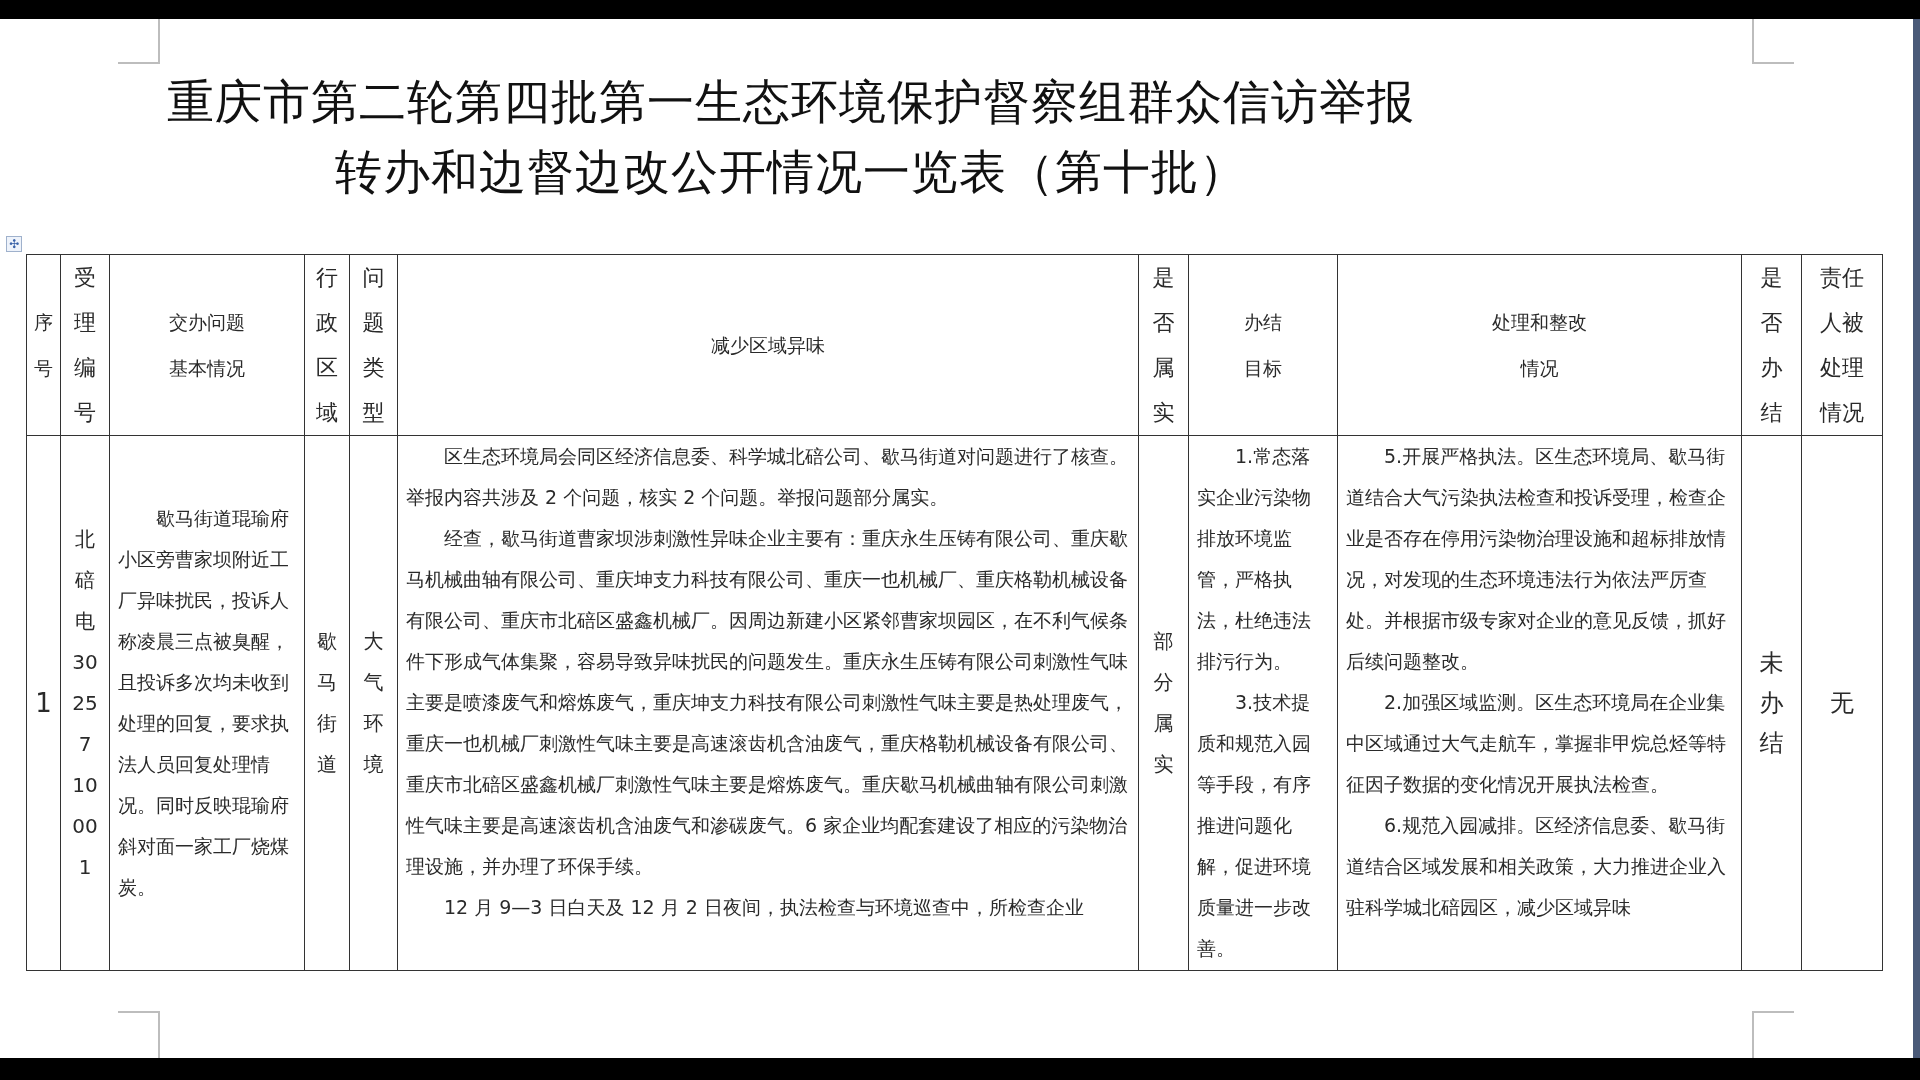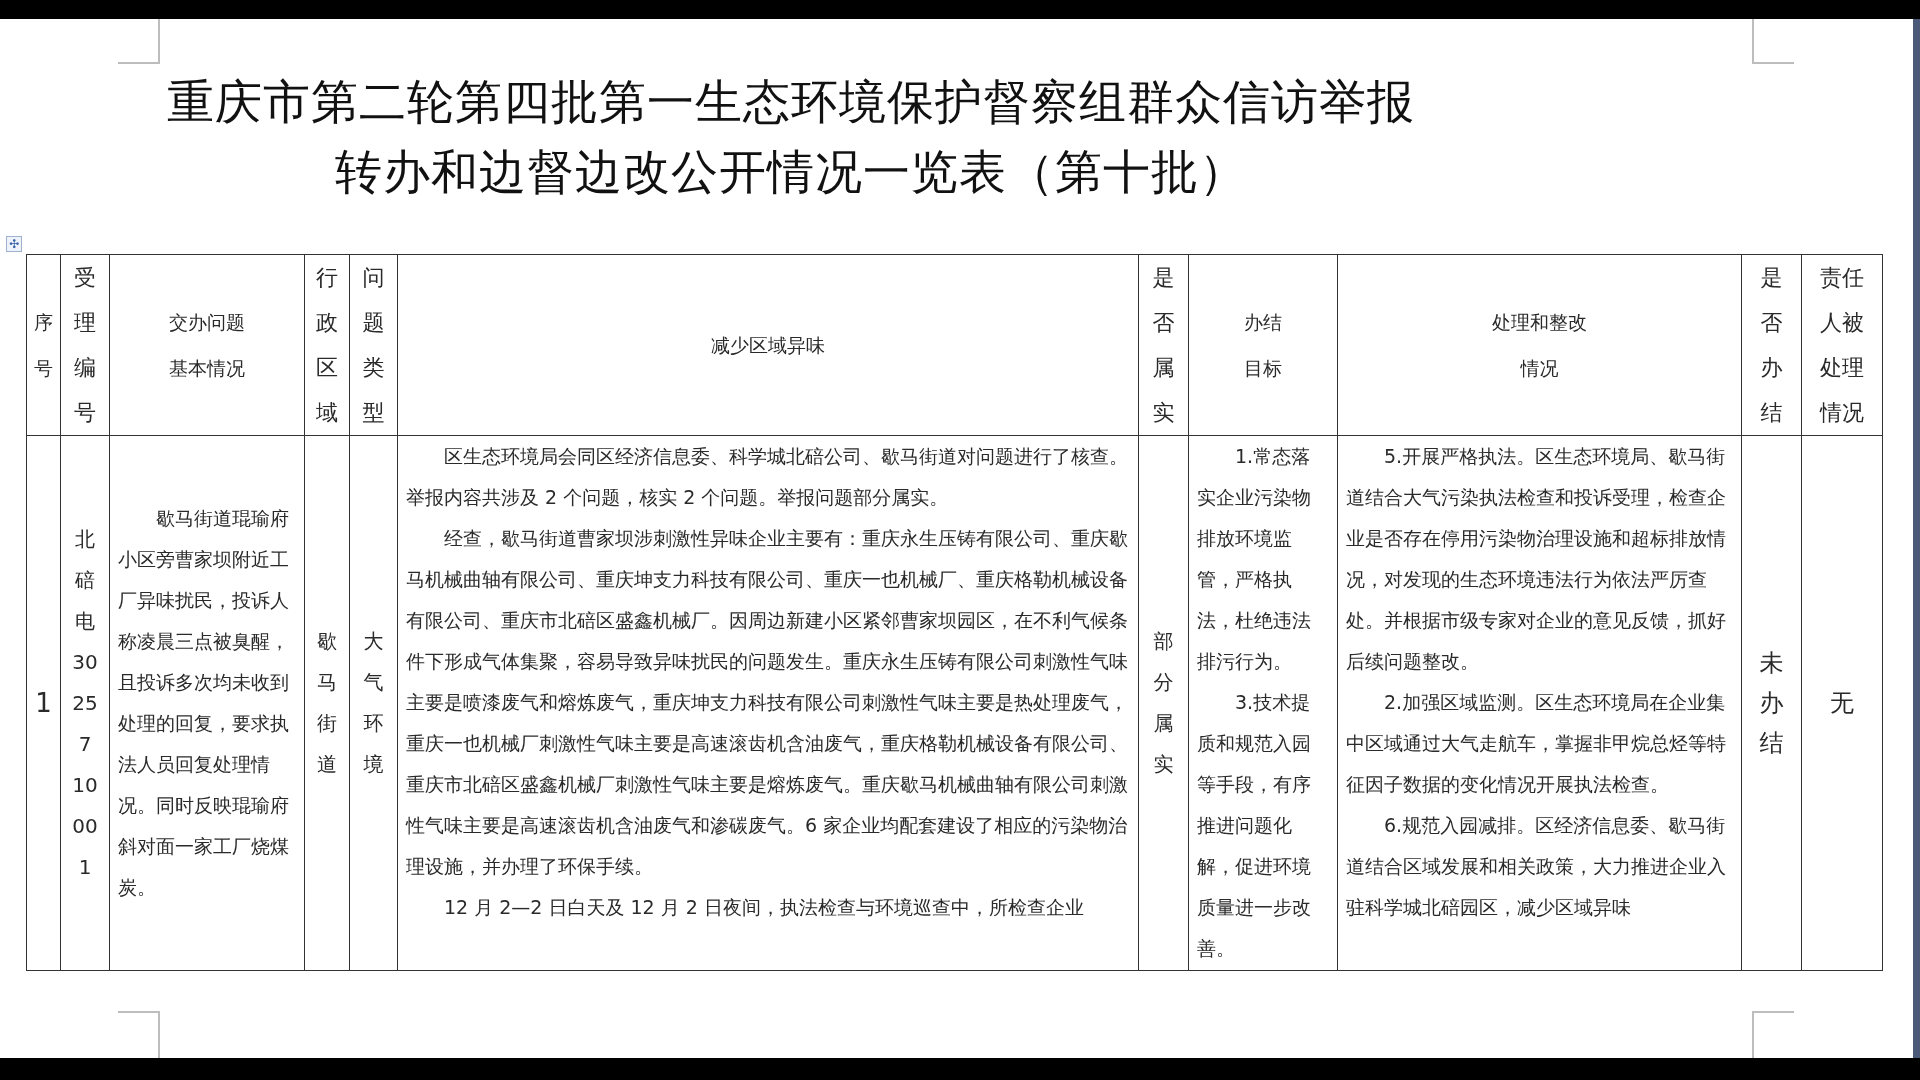--- a/index.html
+++ b/index.html
@@ -184,21 +184,21 @@
                 <div>环</div>
                 <div>境</div>
               </div>
             </div>
           </div>
         </td>
     <td style="vertical-align:top;">
           <div class="cell-inner txt" style="padding-top:0;">
       <p class="para">区生态环境局会同区经济信息委、科学城北碚公司、歇马街道对问题进行了核查。举报内容共涉及 2 个问题，核实 2 个问题。举报问题部分属实。</p>
       <p class="para">经查，歇马街道曹家坝涉刺激性异味企业主要有：重庆永生压铸有限公司、重庆歇马机械曲轴有限公司、重庆坤支力科技有限公司、重庆一也机械厂、重庆格勒机械设备有限公司、重庆市北碚区盛鑫机械厂。因周边新建小区紧邻曹家坝园区，在不利气候条件下形成气体集聚，容易导致异味扰民的问题发生。重庆永生压铸有限公司刺激性气味主要是喷漆废气和熔炼废气，重庆坤支力科技有限公司刺激性气味主要是热处理废气，重庆一也机械厂刺激性气味主要是高速滚齿机含油废气，重庆格勒机械设备有限公司、重庆市北碚区盛鑫机械厂刺激性气味主要是熔炼废气。重庆歇马机械曲轴有限公司刺激性气味主要是高速滚齿机含油废气和渗碳废气。6 家企业均配套建设了相应的污染物治理设施，并办理了环保手续。</p>
-      <p class="para">12 月 2—2 日白天及 12 月 2 日夜间，执法检查与环境巡查中，所检查企业</p>
+      <p class="para">12 月 9—3 日白天及 12 月 2 日夜间，执法检查与环境巡查中，所检查企业</p>
     </div>
         </td>
     <td>
           <div class="cell-inner">
             <div class="center-v">
               <div class="vcol" id="c-ver">
                 <div>部</div>
                 <div>分</div>
                 <div>属</div>
                 <div>实</div>

